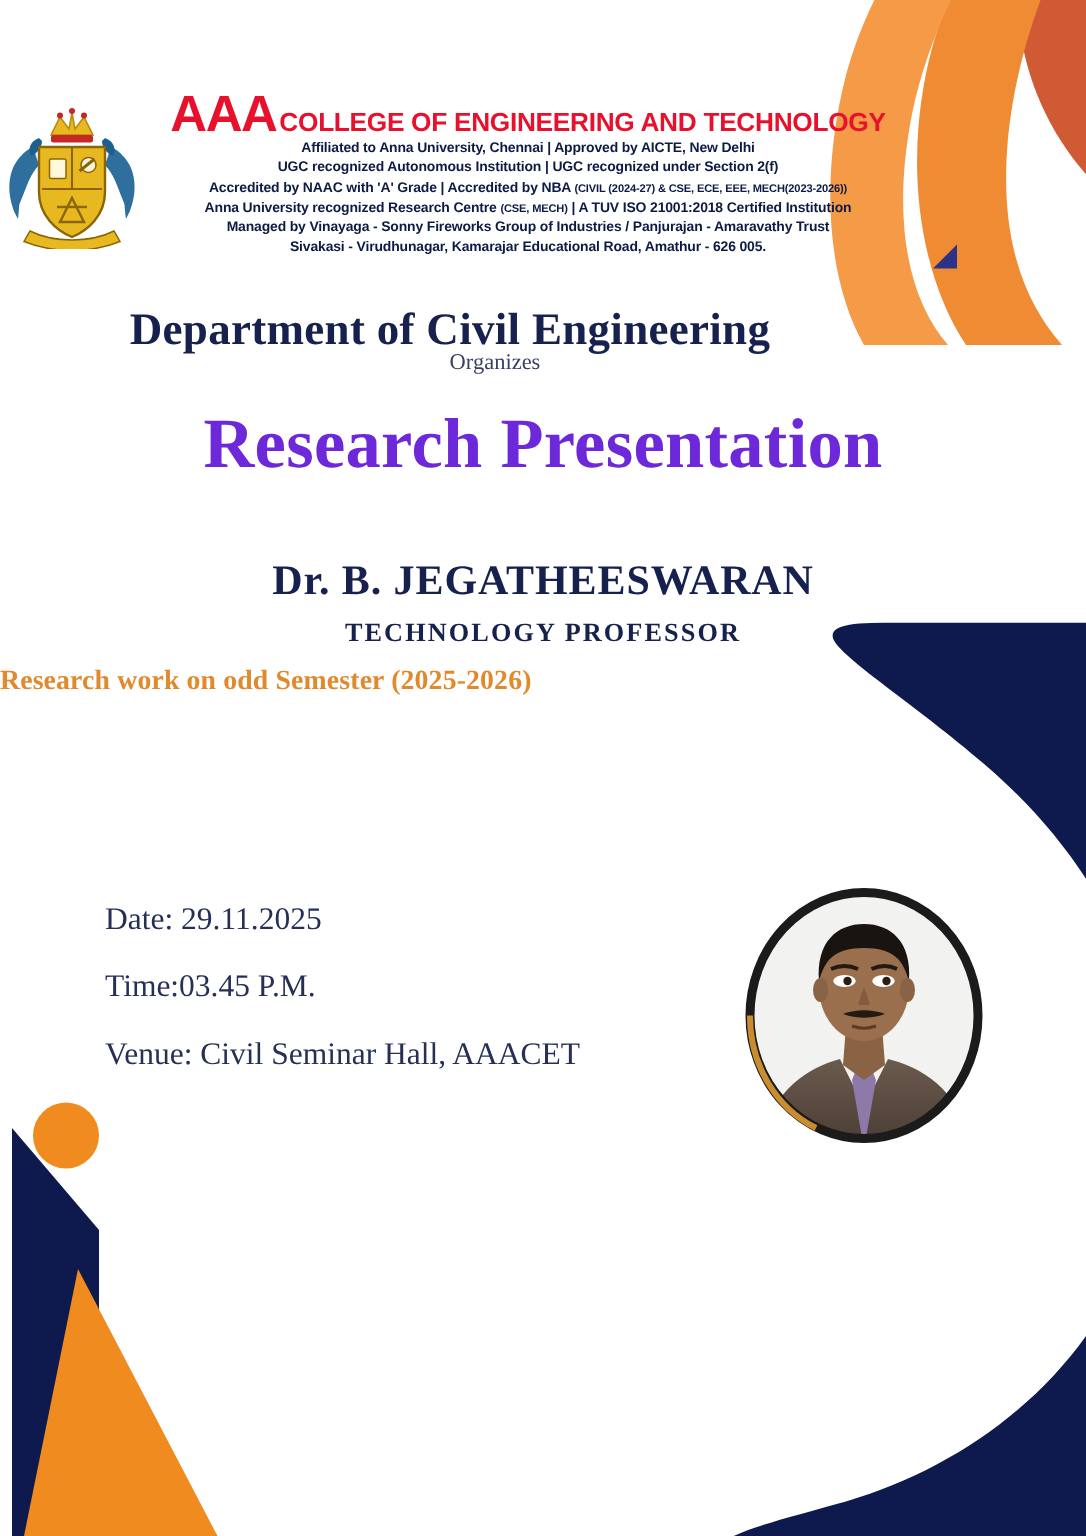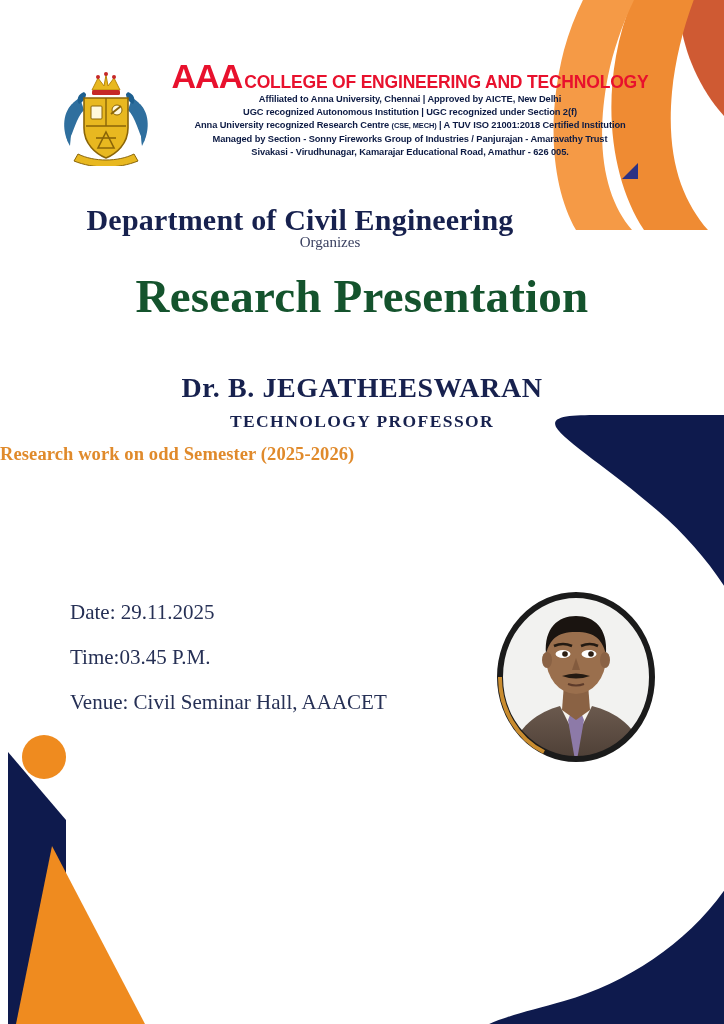--- a/index.html
+++ b/index.html
@@ -12,40 +12,40 @@
   #tr-swoosh{top:-130px;right:-90px;width:330px;height:360px;}
   #navy-blob{top:415px;right:-150px;width:430px;height:640px;}
   #bl-group{left:0;bottom:0;width:210px;height:300px;}
 
   
   #tri-accent{left:622px;top:163px;width:0;height:0;
     border-left:16px solid transparent;border-bottom:16px solid #2c3285;}
 
   
   #header{position:absolute;left:0;top:60px;width:724px;height:120px;display:flex;
-          align-items:flex-start;justify-content:center;}
+          align-items:flex-start;}
   #crest{width:96px;height:100px;flex:0 0 96px;margin-top:6px;}
   #header-text{width:512px;text-align:center;font-family:"Liberation Sans",sans-serif;}
   #college-line{display:flex;align-items:baseline;justify-content:center;white-space:nowrap;}
   #aaa{font-size:34px;font-weight:bold;color:#e8112d;letter-spacing:-1px;line-height:.95;
        font-family:"Liberation Sans",sans-serif;}
   #coll-name{font-size:17.5px;font-weight:bold;color:#e8112d;letter-spacing:-.2px;
              font-family:"Liberation Sans",sans-serif;margin-left:2px;}
   .sub{font-size:9.3px;font-weight:bold;color:#0d1b44;line-height:1.42;letter-spacing:-.1px;}
   .sub .tiny{font-size:7.4px;}
 
   
   #dept{position:absolute;left:0;top:203px;width:600px;text-align:center;
         font-family:"Liberation Serif",serif;font-weight:bold;font-size:30px;
         color:#17214e;letter-spacing:.2px;}
   #organizes{position:absolute;left:0;top:234px;width:660px;text-align:center;
         font-family:"Liberation Serif",serif;font-size:15px;color:#3a4060;}
   #title{position:absolute;left:0;top:269px;width:724px;text-align:center;
         font-family:"Liberation Serif",serif;font-weight:bold;font-size:47px;
-        color:#14532d;letter-spacing:.2px;}
+        color:#6d28d9;letter-spacing:.2px;}
 
   #speaker{position:absolute;left:0;top:372px;width:724px;text-align:center;
         font-family:"Liberation Serif",serif;font-weight:bold;font-size:28px;
         color:#17214e;letter-spacing:.6px;}
   #designation{position:absolute;left:0;top:411px;width:724px;text-align:center;
         font-family:"Liberation Serif",serif;font-weight:bold;font-size:17.5px;
         color:#17214e;letter-spacing:1.4px;}
   #semester{position:absolute;left:0;top:444px;width:652px;
         font-family:"Liberation Serif",serif;font-weight:bold;font-size:18.5px;
         color:#e08a2b;letter-spacing:.1px;}
@@ -134,25 +134,29 @@
     </svg>
 
     <div id="header-text">
       <div id="college-line">
         <span id="aaa">AAA</span>
         <span id="coll-name">COLLEGE OF ENGINEERING AND TECHNOLOGY</span>
       </div>
       <div class="sub">Affiliated to Anna University, Chennai | Approved by AICTE, New Delhi</div>
       <div class="sub">UGC recognized Autonomous Institution | UGC recognized under Section 2(f)</div>
       <div class="sub">
+        <span>Accredited by NAAC with 'A' Grade | Accredited by NBA</span>
+        <span class="tiny">(CIVIL (2024-27) &amp; CSE, ECE, EEE, MECH(2023-2026))</span>
+      </div>
+      <div class="sub">
         <span>Anna University recognized Research Centre</span>
         <span class="tiny">(CSE, MECH)</span>
         <span>| A TUV ISO 21001:2018 Certified Institution</span>
       </div>
-      <div class="sub">Managed by Section - Sonny Fireworks Group of Industries / Panjurajan - Amaravathy Trust</div>
+      <div class="sub">Managed by Vinayaga - Sonny Fireworks Group of Industries / Panjurajan - Amaravathy Trust</div>
       <div class="sub">Sivakasi - Virudhunagar,  Kamarajar Educational Road, Amathur - 626 005.</div>
     </div>
   </div>
 
   <div id="dept">Department of Civil Engineering</div>
   <div id="organizes">Organizes</div>
   <div id="title">Research Presentation</div>
 
   <div id="speaker">Dr. B. JEGATHEESWARAN</div>
   <div id="designation">TECHNOLOGY PROFESSOR</div>

